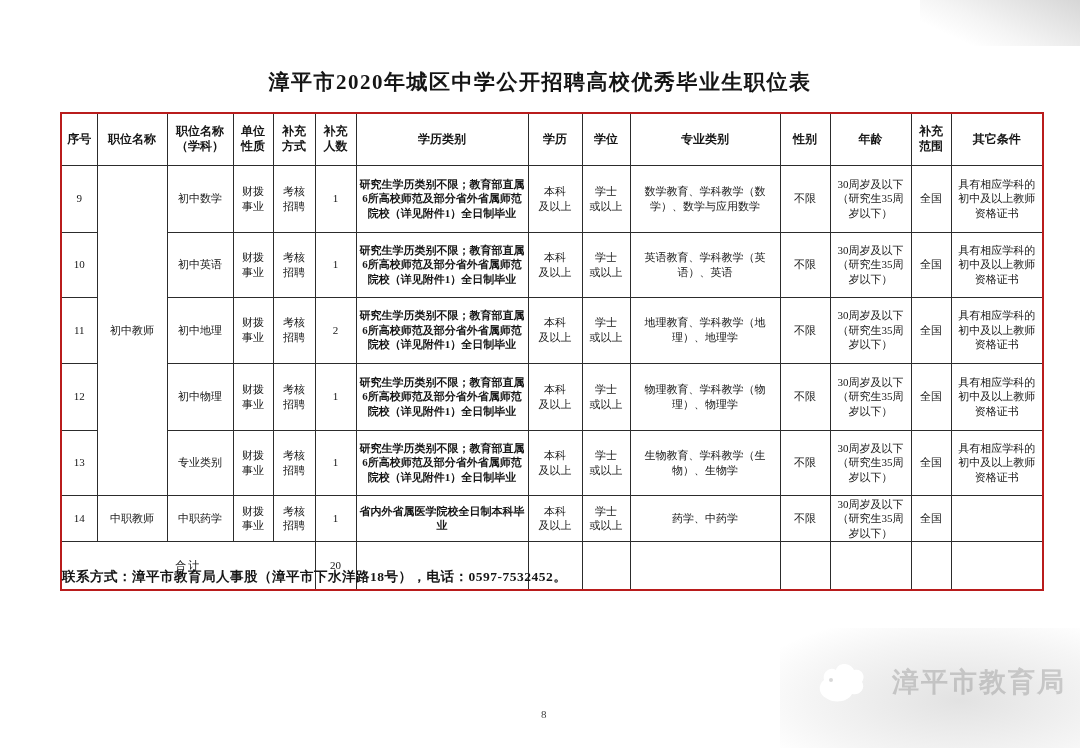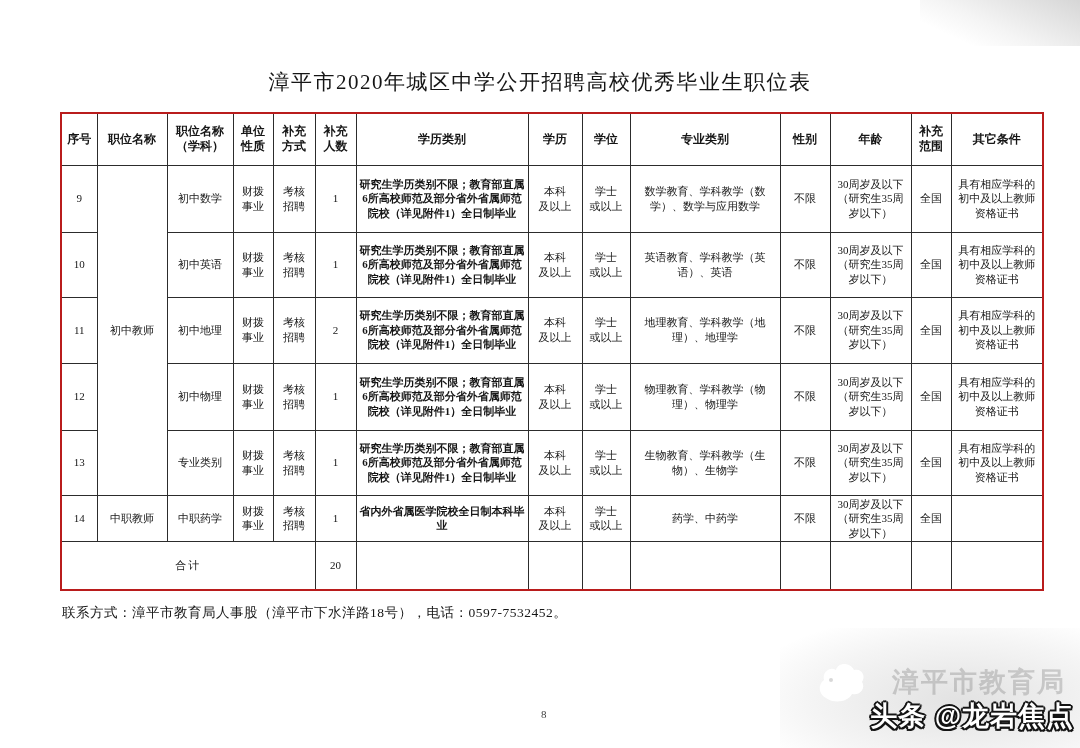--- a/index.html
+++ b/index.html
@@ -14,21 +14,21 @@
     background:linear-gradient(205deg,rgba(120,120,120,.30),rgba(150,150,150,.10) 55%,rgba(150,150,150,0) 80%);
     pointer-events:none;
   }
   .artifact-bottom-right{
     position:absolute;bottom:0;right:0;width:300px;height:120px;
     background:radial-gradient(ellipse at 60% 60%,rgba(110,110,110,.20),rgba(110,110,110,.07) 60%,rgba(110,110,110,0) 88%);
     pointer-events:none;
   }
   .doc-title{
     position:absolute;top:68px;left:0;width:100%;
-    text-align:center;font-size:21px;font-weight:normal;letter-spacing:1.5px;
+    text-align:center;font-size:21px;font-weight:bold;letter-spacing:1.5px;
     color:#151515;
   }
   table.positions{
     position:absolute;top:112px;left:60px;width:982px;
     border-collapse:collapse;table-layout:fixed;
     border:2px solid #b91c1c;
   }
   .positions th,.positions td{
     border:1px solid #2c2c2c;
     padding:1px 3px;
@@ -39,22 +39,22 @@
     overflow:hidden;
   }
   .positions th{font-weight:bold;font-size:12px;line-height:1.25;}
   .cell-edutype{font-size:10.5px;text-align:justify;padding:2px 4px;font-weight:bold;}
   .cell-edutype.center{}
   .cell-major{padding:1px 6px;}
   .cell-age{font-size:10.5px;padding:1px 2px;margin-left:28px;}
   .cell-other{font-size:10.5px;text-align:justify;padding:2px 5px;}
   .total-label{letter-spacing:2px;}
   .contact-line{
-    position:absolute;top:604px;left:62px;
-    font-size:13.5px;font-weight:normal;letter-spacing:.5px;color:#161616;
+    position:absolute;top:568px;left:62px;
+    font-size:13.5px;font-weight:bold;letter-spacing:.5px;color:#161616;
   }
   .page-number{
     position:absolute;top:708px;left:541px;
     font-size:11px;color:#3d3d3d;
   }
   .footer-stamp{position:absolute;right:0;bottom:0;width:270px;height:110px;pointer-events:none;}
   .watermark-text{
     position:absolute;right:14px;bottom:48px;
     font-size:27px;font-weight:bold;letter-spacing:2px;
     color:rgba(100,100,100,.28);white-space:nowrap;
@@ -260,14 +260,13 @@
 <div class="artifact-bottom-right"></div>
 
 <div class="footer-stamp">
   <div class="watermark-text">漳平市教育局</div>
   <span class="logo-blob">
     <svg width="52" height="50" viewBox="0 0 52 50">
       <path d="M10 38 C2 34 2 24 8 20 C6 12 14 6 20 10 C22 2 34 2 38 10 C46 8 50 16 46 22 C50 28 44 36 36 34 C32 42 18 44 10 38 Z" fill="#ffffff"></path>
       <circle cx="15" cy="20" r="2" fill="#d8d8d8"></circle>
     </svg>
   </span>
-  <div class="credit-text">头条 @龙岩焦点</div>
 </div>
 
 </body></html>

